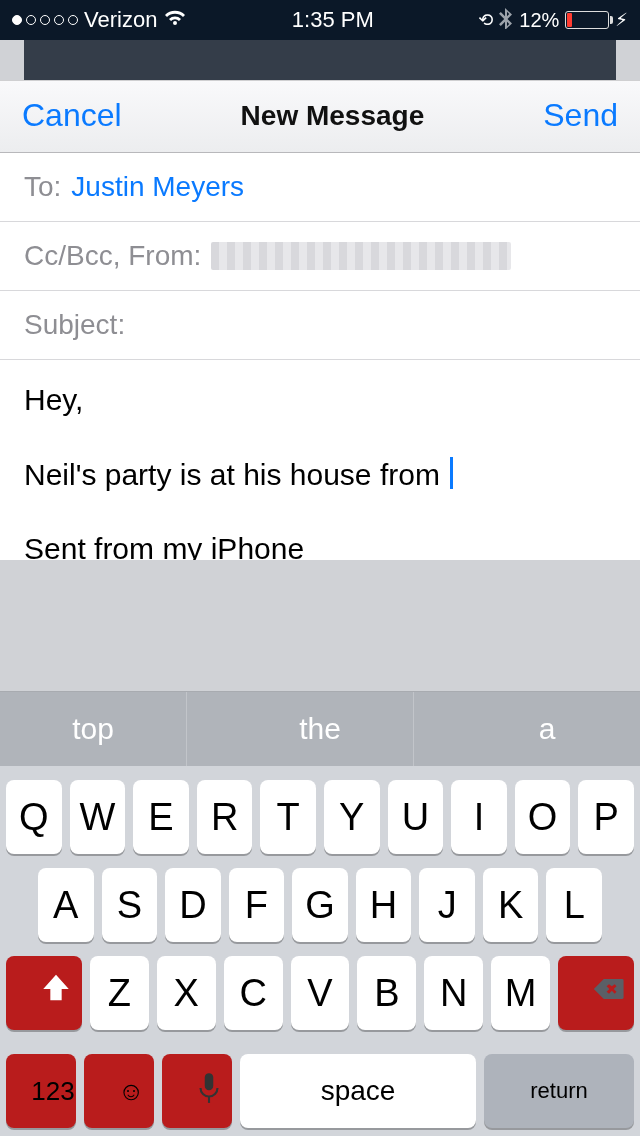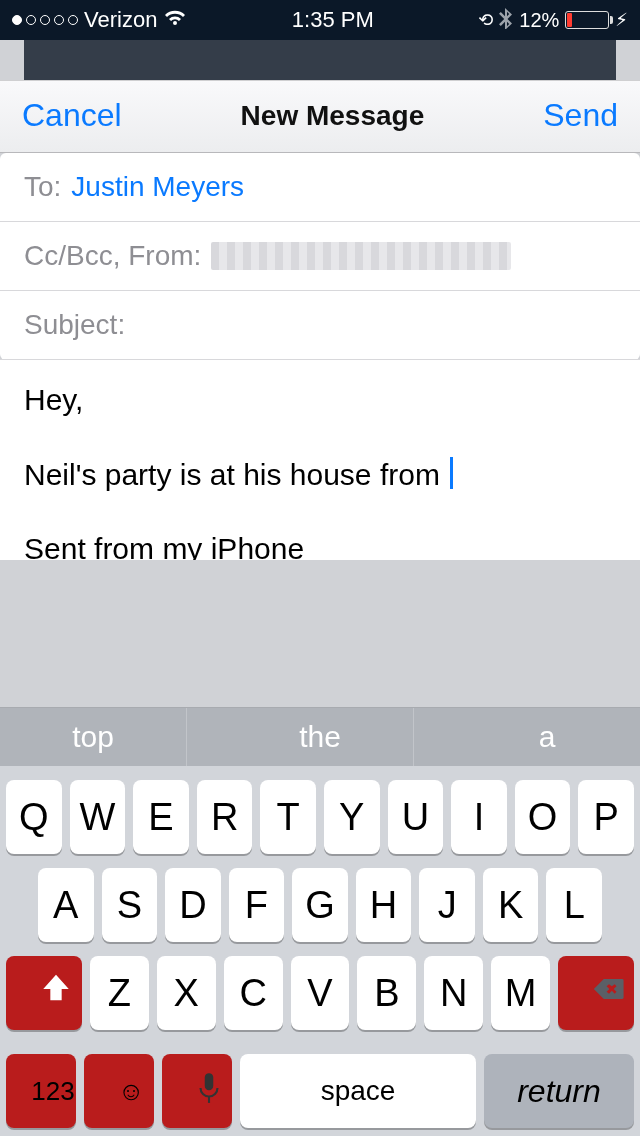--- a/index.html
+++ b/index.html
@@ -49,21 +49,21 @@
       border-bottom: 1px solid #b8b8bb;
       display: flex;
       align-items: center;
       justify-content: space-between;
       padding: 16px 22px 18px;
     }
     .hdr-btn { color: #0a7aff; font-size: 32px; font-weight:400; background:none; border:none; }
     .hdr-title { font-size: 28px; font-weight: 700; color:#111; }
 
     
-    .fields { background:#fff;border-radius:6px; }
+    .fields { background:#fff; }
     .field-row {
       display:flex; align-items:center; gap:10px;
       padding: 18px 24px;
       border-bottom: 1px solid #d8d8db;
       font-size: 28px;
       color:#8e8e93;
     }
     .field-row .label { color:#8e8e93; }
     .recipient { color:#0a7aff; }
     .blur-value {
@@ -90,21 +90,21 @@
     @keyframes blink { 50% { opacity:0; } }
     .signature { color:#000; }
 
     
     .keyboard {
       position:absolute; left:0; right:0; bottom:0;
       background:#d2d5da;
       border-top:1px solid #a8abb0;
     }
     .suggestion-row {
-      display:flex; height:58px;
+      display:flex; height:74px;
       background:#b0b4ba;
       gap:40px;
     }
     .sugg {
       flex:1; display:flex; align-items:center; justify-content:center;
       color:#fff; font-size:30px;
       border-right:1px solid #c2c5ca;
     }
     .sugg:last-child{border-right:none;}
     .key-rows { padding: 14px 6px 10px; }
@@ -117,21 +117,21 @@
       font-size:38px; color:#000;
       display:flex; align-items:center; justify-content:center;
     }
     .krow.r2 { padding: 0 32px; }
     .key.func { background:#b91c1c; color:#000;padding-left:24px; }
     .key.shift, .key.bksp { flex:0 0 76px; }
     .key.shift svg, .key.bksp svg { width:34px; height:34px; }
     .bottom-row { display:flex; gap:8px; padding: 0 6px 8px;}
     .key.small { flex:0 0 70px; font-size:26px; }
     .key.space { flex:1; font-size:28px; }
-    .key.return { flex:0 0 150px; font-size:32px; background:#aeb3bb;font-style:italic; }
+    .key.return { flex:0 0 150px; font-size:22px; background:#aeb3bb; }
     .emoji-face { font-size:30px; }
     .mic svg { width:26px; height:34px; }
   </style>
 </head>
 <body>
 
 <div class="status-bar">
   <div class="status-left">
     <span class="signal-dots">
       <span class="filled"></span>

